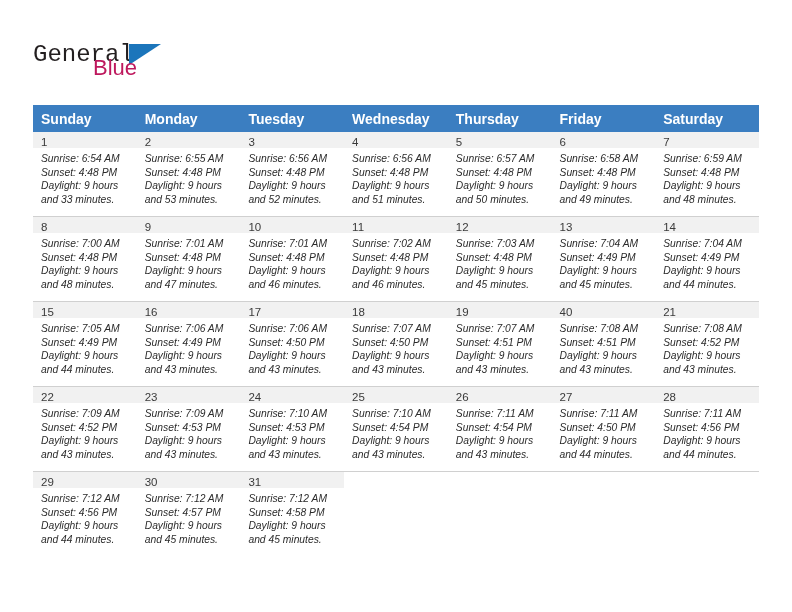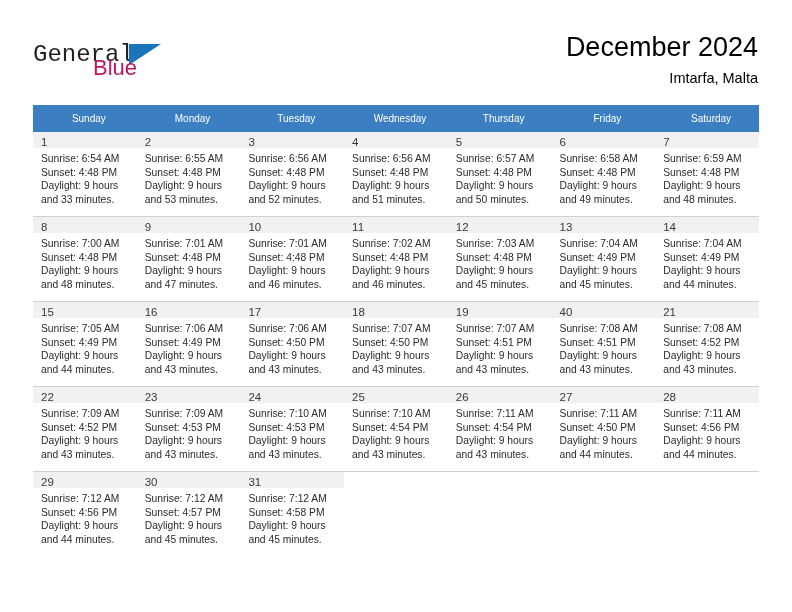--- a/index.html
+++ b/index.html
@@ -87,23 +87,23 @@
     position: absolute;
     left: 33px;
     top: 105px;
     width: 726px;
     border-collapse: collapse;
     table-layout: fixed;
   }
   .calendar th {
     background: #3b7ec1;
     color: #ffffff;
-    font-size: 10px;
-    font-weight: normal;
-    text-align: center;
+    font-size: 14px;
+    font-weight: bold;
+    text-align: left;
     padding: 5px 0 5px 8px;
     height: 17px;
     border: none;
   }
   .calendar td {
     vertical-align: top;
     padding: 0;
     border: none;
     width: 103.71px;
   }
@@ -134,42 +134,39 @@
     line-height: 15px;
   }
   .daynum.empty {
     background: #ffffff;
   }
   .details {
     padding: 4px 6px 0 8px;
     font-size: 10.3px;
     line-height: 13.6px;
     color: #2b2b2b;
+    font-style: italic;
   }
   .details div {
     white-space: nowrap;
   }
 </style>
 </head>
 <body>
 
 <div class="page">
 
   <div class="masthead">
 
     <div class="logo">
       <span class="logo-general">General</span>
       <span class="logo-triangle"></span>
       <span class="logo-blue">Blue</span>
     </div>
 
-    <div class="title-block">
-      <div class="cal-title">December 2024</div>
-      <div class="cal-subtitle">Imtarfa, Malta</div>
-    </div>
 
   </div>
 
   <table class="calendar">
     <thead>
       <tr id="weekday-header-row">
           <th>Sunday</th>
           <th>Monday</th>
           <th>Tuesday</th>
           <th>Wednesday</th>

